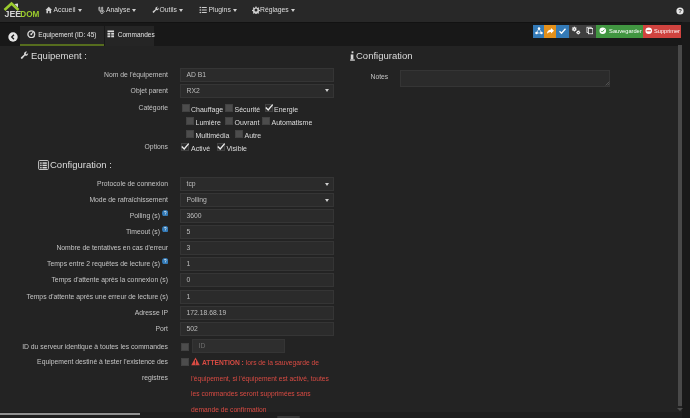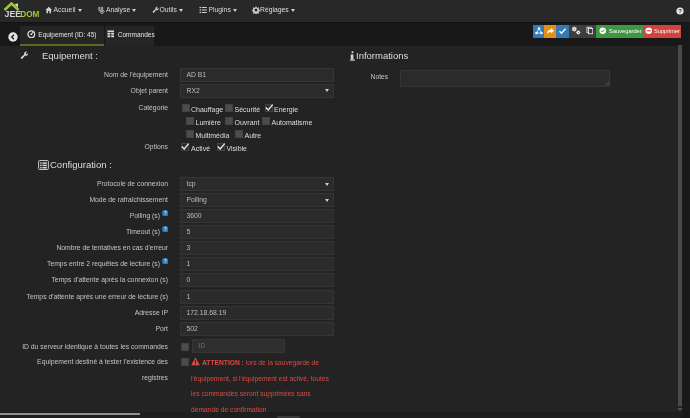--- a/index.html
+++ b/index.html
@@ -151,21 +151,21 @@
     </div>
     <div class="btn" style="left:642.5px;width:38px;background:#d0433f">
       <svg width="7.5" height="7.5" viewBox="0 0 16 16" style="vertical-align:-1.5px;margin-left:2px">
           <circle cx="8" cy="8" r="7" fill="#fff"></circle>
           <rect x="3.5" y="6.8" width="9" height="2.4" fill="#d0433f"></rect>
         </svg>
       <span style="margin-left:.5px;font-size:5.6px">Supprimer</span>
     </div>
   </div>
 
-  <div class="h1" style="left:42px;top:51px">Equipement :</div>
+  <div class="h1" style="left:31px;top:51px">Equipement :</div>
   <svg class="abs" style="left:20px;top:51px" width="9" height="9" viewBox="0 0 16 16">
       <path d="M14.5 4.5 a4 4 0 0 1 -5.5 3.7 L4.5 13.5 a1.8 1.8 0 0 1 -2.6 -2.6 L7.4 6.4 a4 4 0 0 1 5.2 -5.2 L10 3.8 l2.2 2.2 l2.1 -2.6 Z" fill="#d8d8d8"></path>
     </svg>
 
   <div class="lbl" style="top:67.5px">Nom de l'équipement</div>
   <div class="inp" style="top:67.5px">AD B1</div>
 
   <div class="lbl" style="top:83.5px">Objet parent</div>
   <div class="inp" style="top:83.5px">RX2</div>
   <div class="caret" style="left:324.5px;top:89px;border-left-width:2.9px;border-right-width:2.9px;border-top-width:3.3px"></div>
@@ -269,21 +269,21 @@
   <svg class="abs" style="left:191px;top:357px" width="9" height="9" viewBox="0 0 16 16">
       <path d="M8 1 L15.6 14.6 L0.4 14.6 Z" fill="#d94b43"></path>
       <rect x="7.1" y="5.3" width="1.8" height="5" fill="#232323"></rect>
       <rect x="7.1" y="11.4" width="1.8" height="1.8" fill="#232323"></rect>
     </svg>
   <div class="warn" style="left:202px;top:358px"><b>ATTENTION :</b> lors de la sauvegarde de</div>
   <div class="warn" style="left:191px;top:373.5px">l'équipement, si l'équipement est activé, toutes</div>
   <div class="warn" style="left:191px;top:389px">les commandes seront supprimées sans</div>
   <div class="warn" style="left:191px;top:404.5px">demande de confirmation</div>
 
-  <div class="h1" style="left:356px;top:51px">Informations</div>
+  <div class="h1" style="left:356px;top:51px">Configuration</div>
   <svg class="abs" style="left:350px;top:51px" width="5" height="10" viewBox="0 0 8 16">
       <g fill="#d8d8d8">
         <rect x="2.6" y="0.5" width="2.8" height="3"></rect>
         <rect x="1.2" y="5.5" width="4.2" height="8"></rect>
         <rect x="0.2" y="13.5" width="7.6" height="2"></rect>
       </g>
     </svg>
   <div class="lbl" style="left:370.5px;width:40px;top:70px;text-align:left">Notes</div>
   <div class="inp" style="left:400px;top:70px;width:210px;height:17px"></div>
   <svg class="abs" style="left:604.5px;top:81px" width="5" height="5" viewBox="0 0 8 8">

